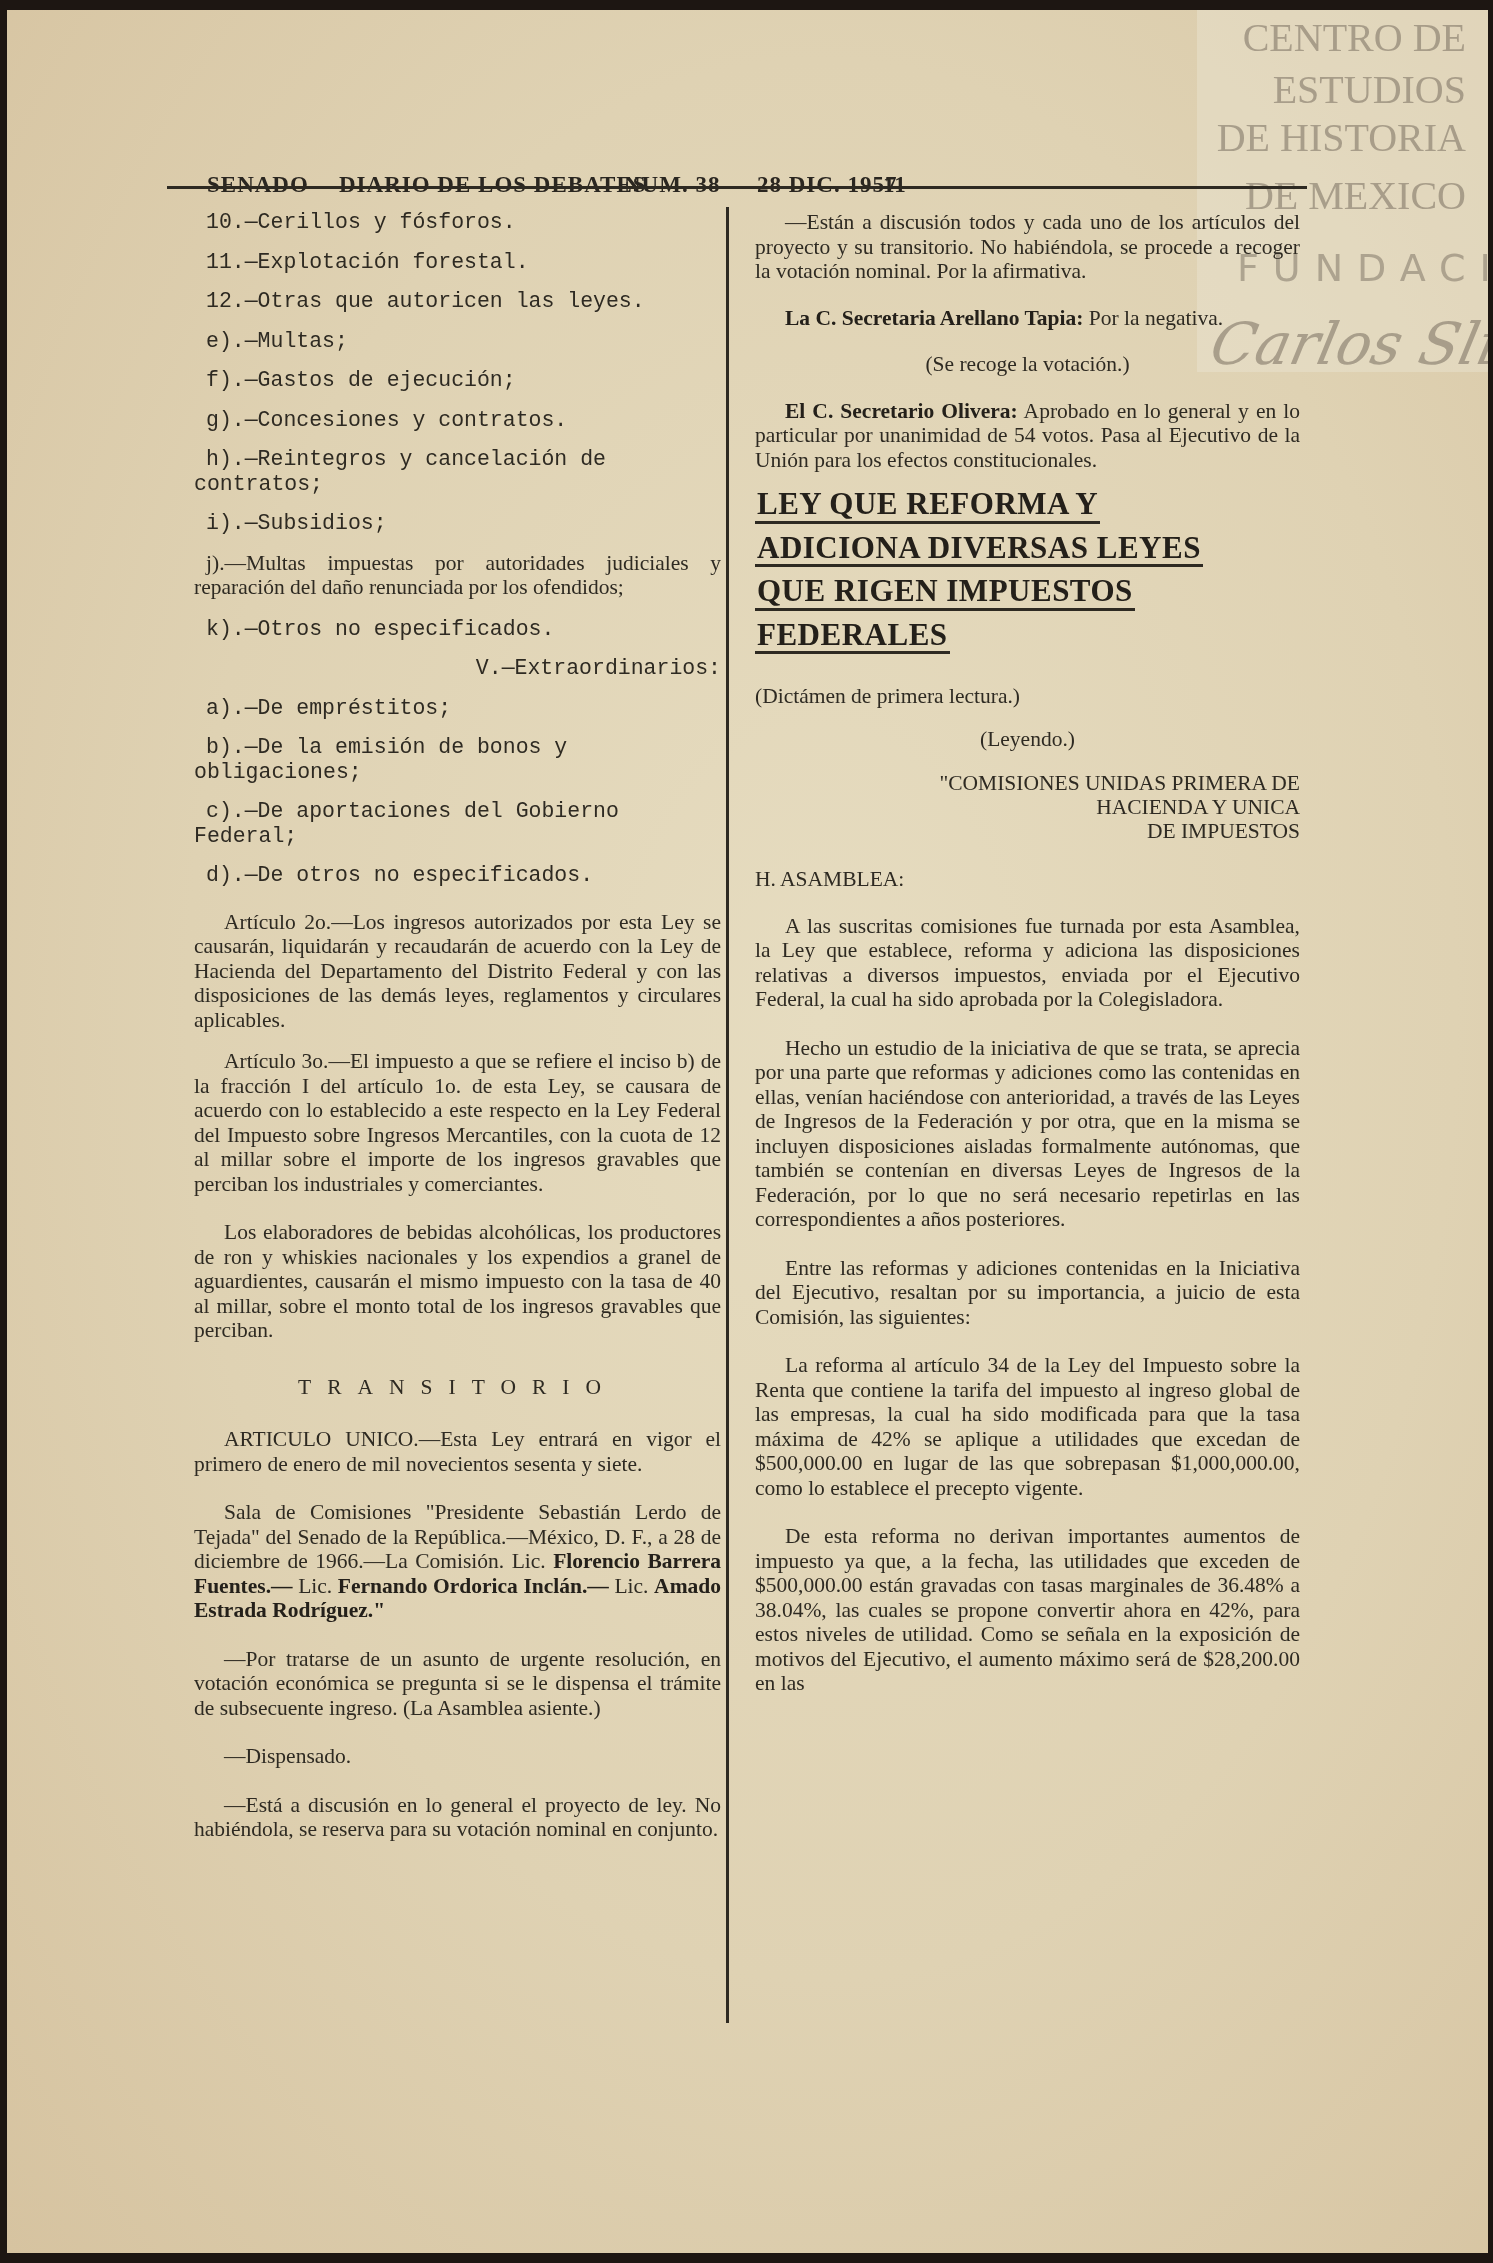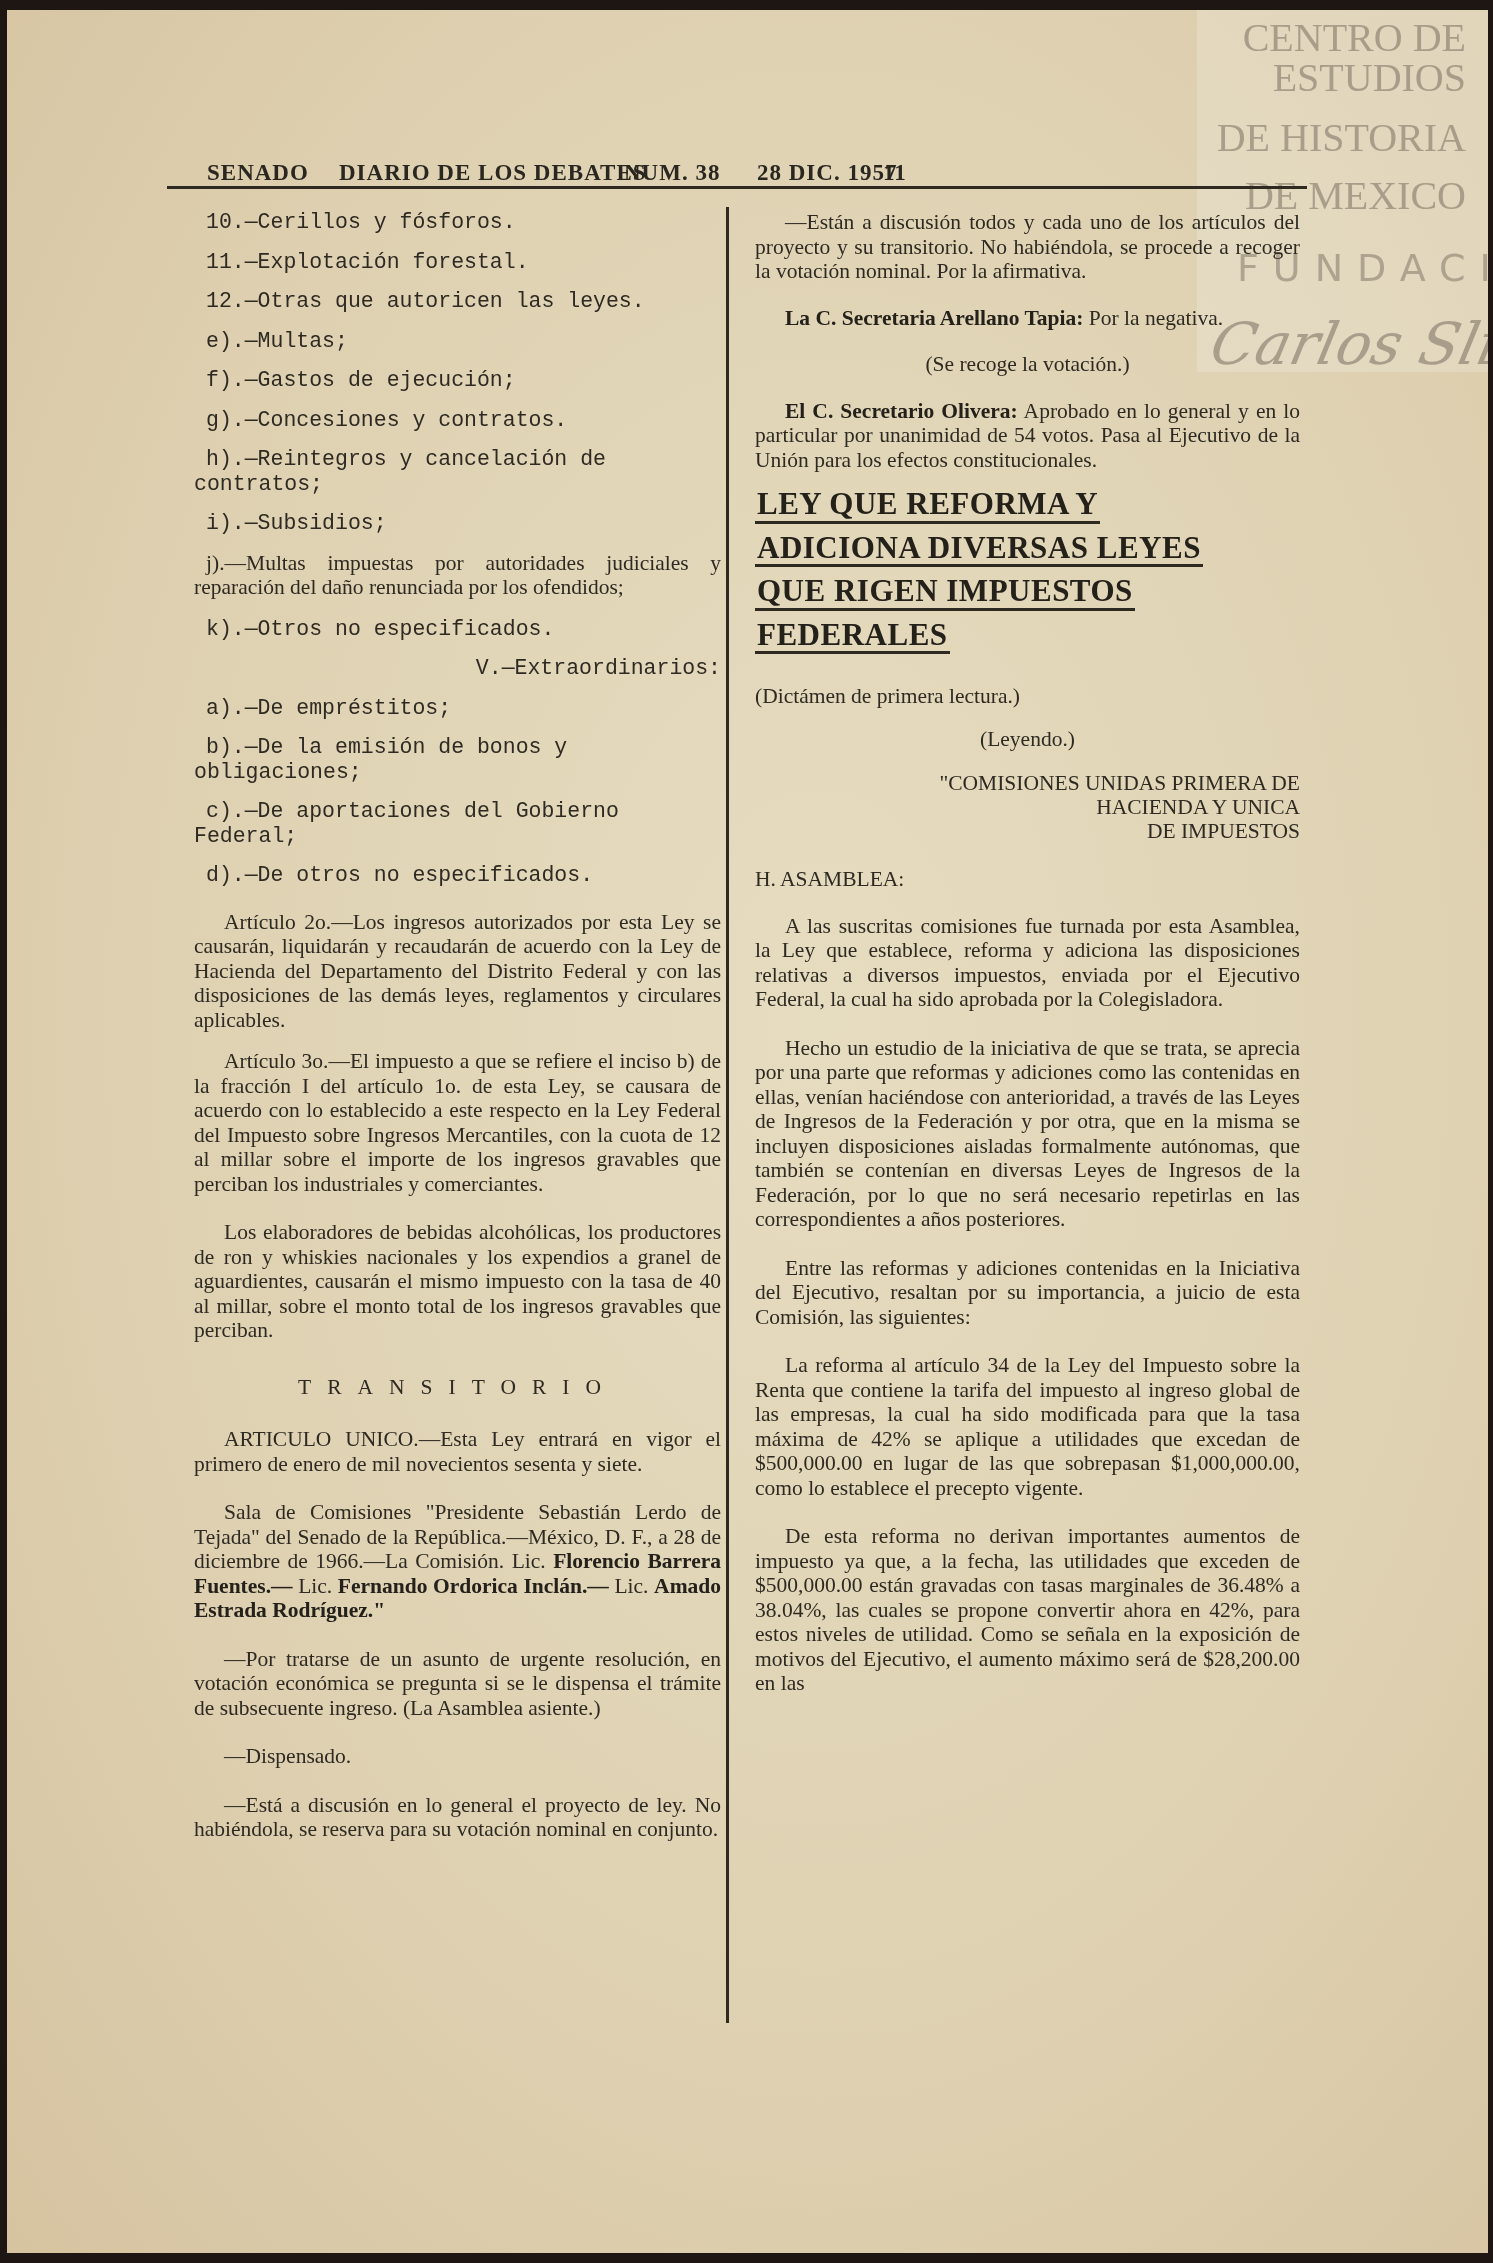--- a/index.html
+++ b/index.html
@@ -29,21 +29,21 @@
   }
   .wm-sig {
     position:absolute; left:1205px; top:300px; font-family:"DejaVu Serif",serif; font-style:italic;
     font-size:58px; color:rgba(120,110,95,0.55); white-space:nowrap; transform:skewX(-12deg);
   }
   .header {
     position:absolute; top:146px; left:0; width:1481px; height:30px;
     font-family:"Liberation Serif",serif; font-weight:bold; font-size:23px;
     color:#2a2620; letter-spacing:1px;
   }
-  .header span { position:absolute; top:4px; white-space:nowrap; }
+  .header span { position:absolute; top:16px; white-space:nowrap; }
   .header-rule {
     position:absolute; left:160px; top:176px; width:1140px; height:3px; background:#2e2a22;
   }
   .divider {
     position:absolute; left:719px; top:197px; width:3px; height:1816px; background:#2e2a22;
   }
   .col { position:absolute; top:200px; font-size:21.5px; line-height:24.5px; }
   .col-left { left:187px; width:527px; }
   .col-right { left:748px; width:545px; }
   .p { margin:0 0 17px 0; text-align:justify; text-indent:30px; }
@@ -60,21 +60,21 @@
   .sub-bold { font-weight:normal; margin:12px 0 18px 0; text-indent:0; }
   .comisiones { text-align:right; margin:0 0 24px 0; line-height:24px; }
 </style>
 </head>
 <body>
 
 <div class="page">
 
   <div class="watermark"></div>
   <div class="wm-line" style="top:4px;">CENTRO DE</div>
-  <div class="wm-line" style="top:44px;">ESTUDIOS</div>
+  <div class="wm-line" style="top:56px;">ESTUDIOS</div>
   <div class="wm-line" style="top:104px;">DE HISTORIA</div>
   <div class="wm-line" style="top:162px;">DE MEXICO</div>
   <div class="wm-fund">FUNDACIÓN</div>
   <div class="wm-sig">Carlos Slim</div>
 
   <div class="header">
     <span style="left:200px;">SENADO</span>
     <span style="left:332px;">DIARIO DE LOS DEBATES</span>
     <span style="left:617px;">NUM. 38</span>
     <span style="left:750px;">28 DIC. 1957</span>

